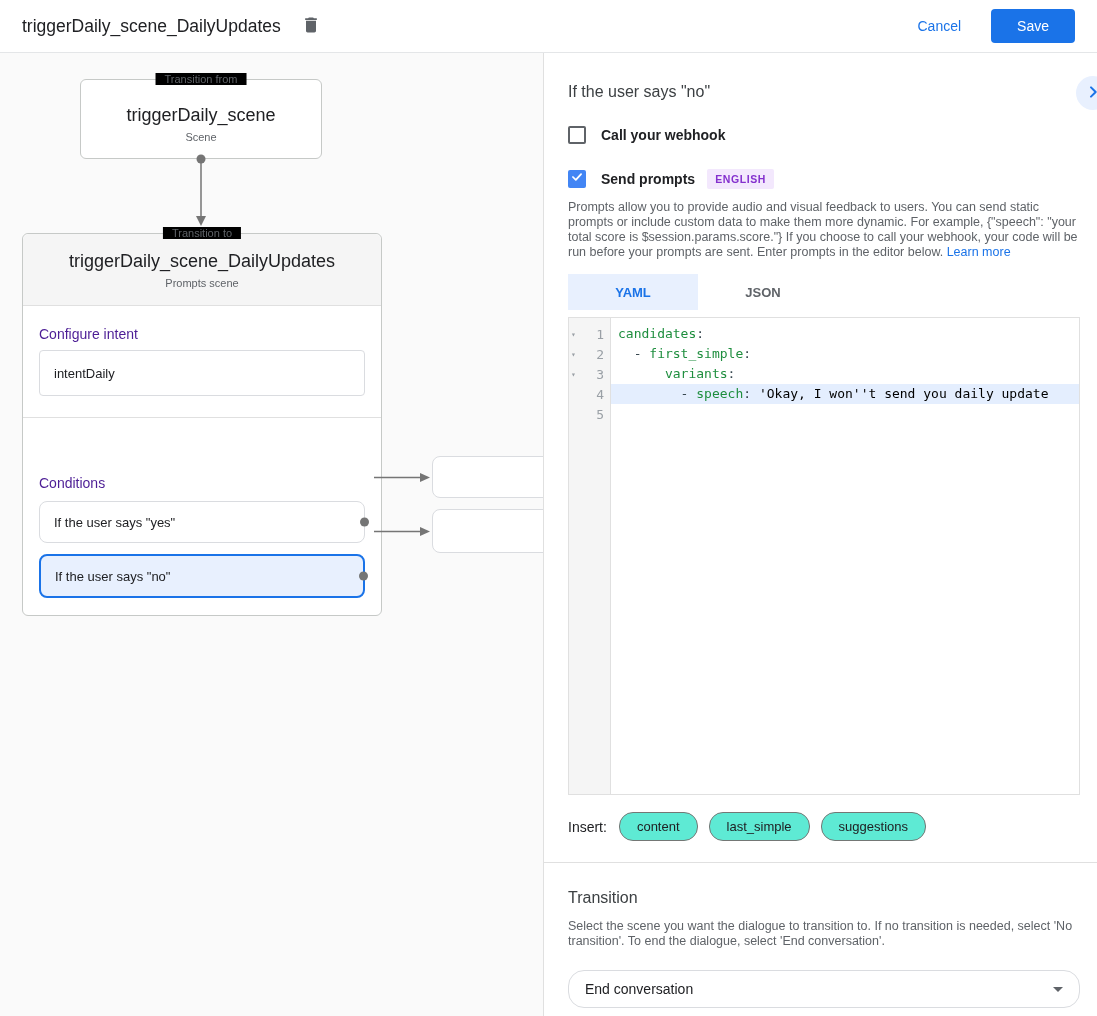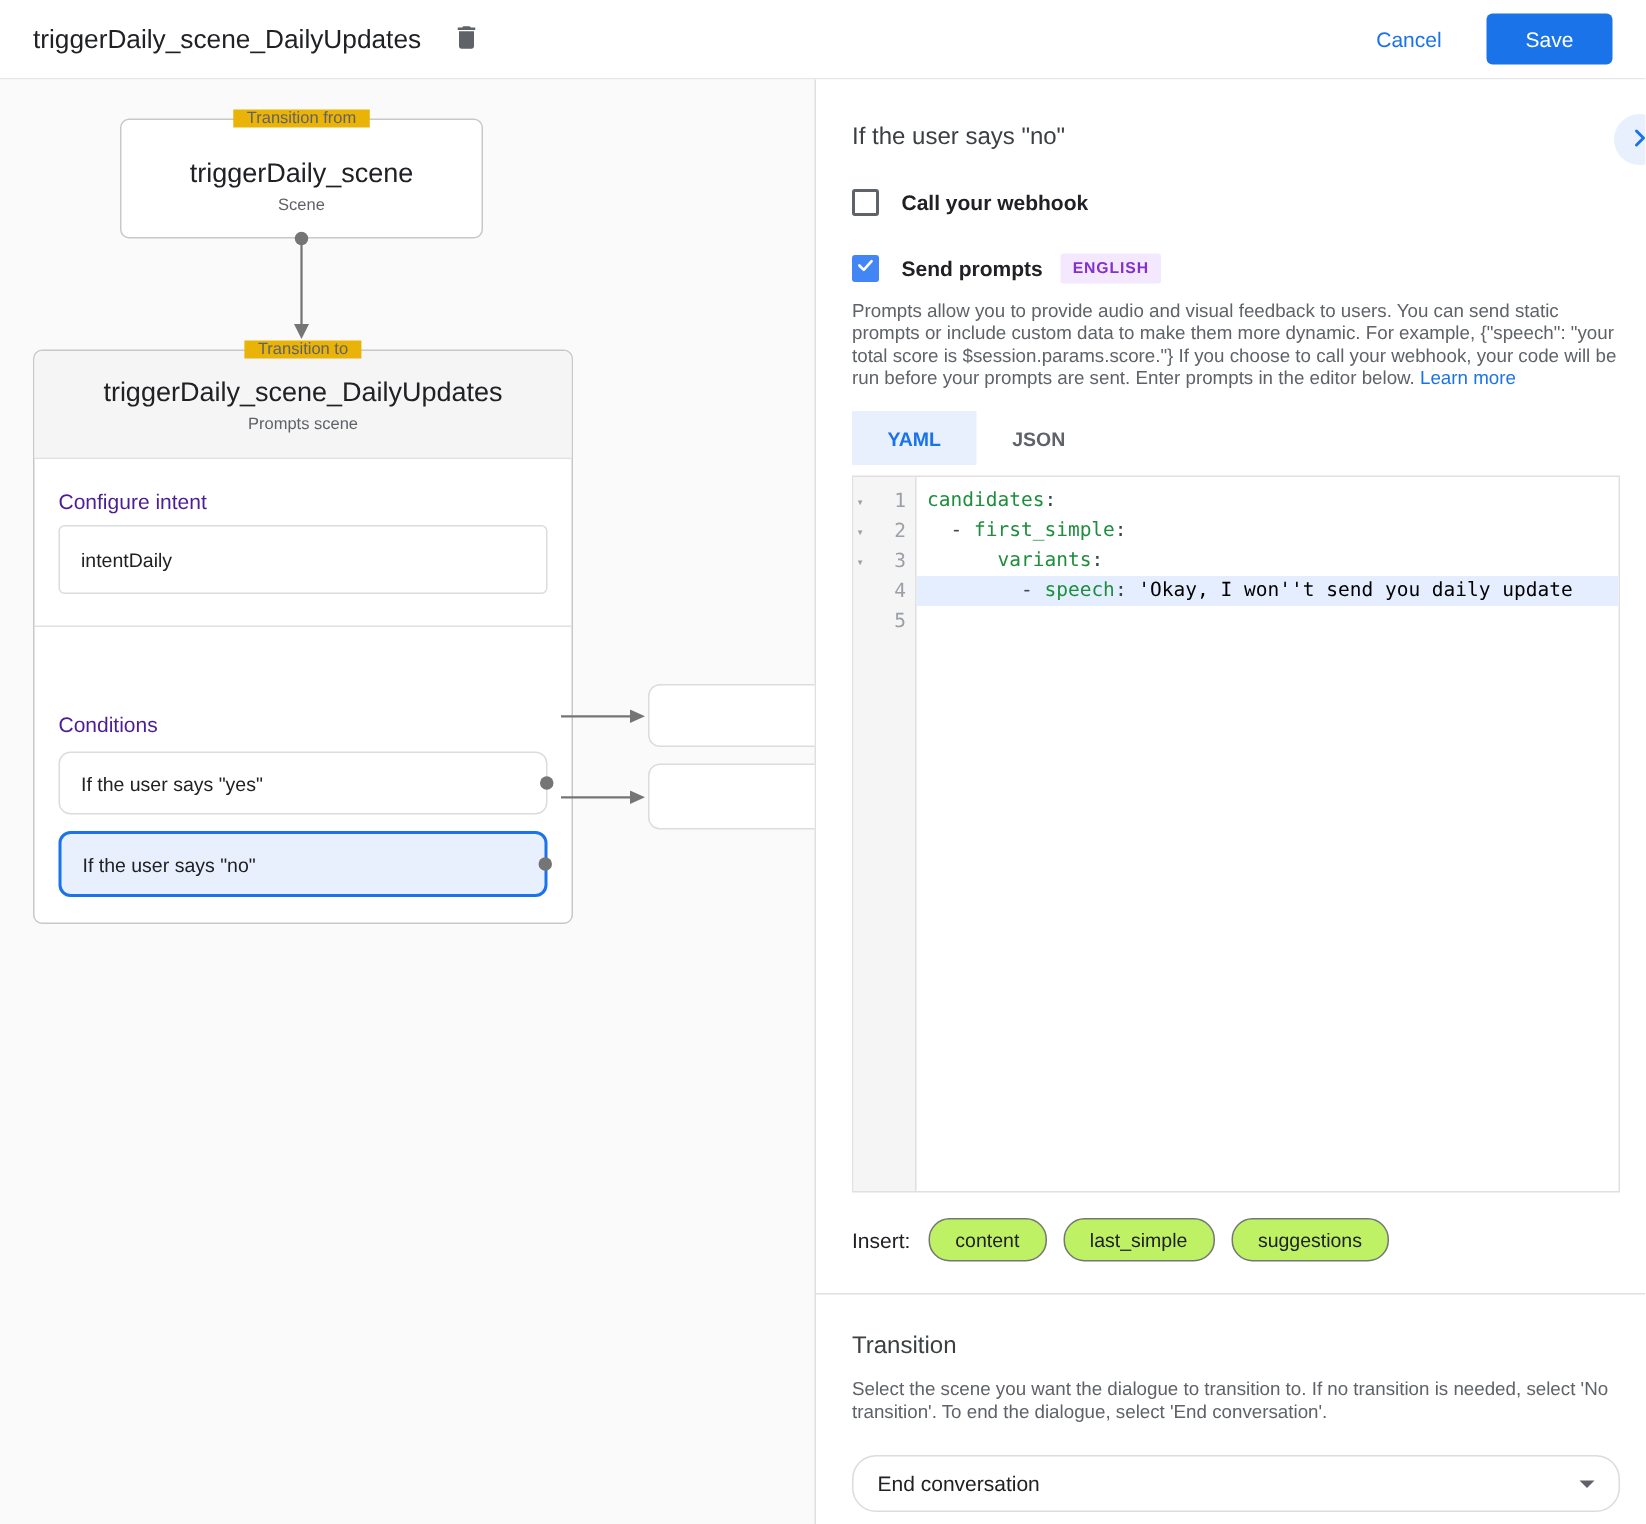--- a/index.html
+++ b/index.html
@@ -21,21 +21,21 @@
   
   .main { display:flex; height:963px; }
   .canvas { position:relative; width:544px; background:#fafafa; border-right:1px solid #e0e0e0;
     overflow:hidden; flex:none; }
   .panel { flex:1; position:relative; background:#fff; padding:0 17px 0 24px; overflow:hidden; }
 
   
   .flow-box { position:absolute; background:#fff; border:1px solid #c6c9c7; border-radius:6px; }
   .from-box { left:80px; top:26px; width:242px; height:80px; text-align:center; }
   .flow-legend { position:absolute; top:-7px; left:50%; transform:translateX(-50%);
-    background:#eab308; padding:0 9px; font-size:11px; color:#5f6368; white-space:nowrap; }
+    background:#000000; padding:0 9px; font-size:11px; color:#5f6368; white-space:nowrap; }
   .flow-title { margin-top:25px; font-size:18px; color:#202124; }
   .flow-subtitle { margin-top:5px; font-size:11px; color:#5f6368; }
 
   .scene-card { left:22px; top:180px; width:360px; }
   .card-header { background:#f5f5f5; border-bottom:1px solid #e0e0e0; border-radius:6px 6px 0 0;
     height:72px; text-align:center; padding-top:17px; }
   .card-header .flow-title { margin-top:0; }
   .card-section { padding:20px 16px 21px; }
   .card-section.conditions { border-top:1px solid #e0e0e0; padding:14px 16px 17px; }
   .section-label { font-size:14px; color:#4c1d95; margin-bottom:8px; }
@@ -62,42 +62,42 @@
     display:flex; align-items:center; justify-content:center; }
   .checkbox.unchecked { border:2px solid #5f6368; background:#fff; }
   .checkbox.checked { background:#4285f4; }
   .check-label { margin-left:15px; font-size:14px; font-weight:700; color:#202124; }
   .lang-badge { margin-left:12px; font-size:10.5px; font-weight:700; letter-spacing:.6px;
     color:#8430ce; background:#f3e8fd; padding:4px 8px; border-radius:2px; }
   .prompt-desc { margin-top:11px; width:512px; font-size:12.5px; line-height:15px; color:#5f6368; }
   .learn-more { color:#1a73e8; text-decoration:none; cursor:pointer; }
 
   .tabs { display:flex; margin-top:14px; }
-  .tab { width:83px; height:36px; display:flex; align-items:center; justify-content:center;
+  .tab { width:130px; height:36px; display:flex; align-items:center; justify-content:center;
     font-size:13px; font-weight:700; color:#5f6368; cursor:pointer; }
   .tab.active { background:#e8f0fe; color:#1a73e8; }
 
   .editor { margin-top:7px; height:478px; width:512px; border:1px solid #e0e0e0;
     display:flex; background:#fff; }
   .gutter { width:42px; background:#f5f5f5; border-right:1px solid #e0e0e0; padding-top:6px; flex:none; }
   .gutter-line { height:20px; display:flex; align-items:center;
     font-family:"DejaVu Sans Mono", monospace; font-size:13px; color:#9aa0a6; }
   .gutter-line .fold { width:13px; padding-left:2px; font-size:8px; color:#9aa0a6; }
   .gutter-line .lnum { flex:1; text-align:right; padding-right:6px; }
   .code-area { flex:1; padding-top:6px; overflow:hidden; }
   .code-line { height:20px; white-space:pre; font-family:"DejaVu Sans Mono", monospace;
     font-size:13px; line-height:20px; padding-left:7px; color:#37474f; }
   .code-line.hl { background:#e4eefe; }
   .tok-key { color:#1e8e3e; }
   .tok-string { color:#000000;margin-top:28px; }
   .tok-plain { color:#37474f; }
 
   .insert-row { display:flex; align-items:center; margin-top:17px; }
   .insert-label { font-size:14px; color:#202124; margin-right:12px; }
-  .chip { border:1px solid #747775; border-radius:14px; background:#bef264; padding:6px 17px;
+  .chip { border:1px solid #747775; border-radius:14px; background:#5eead4; padding:6px 17px;
     font-size:13px; color:#202124; margin-right:11px; cursor:pointer; font-family:inherit; }
 
   .panel-divider { margin:21px -17px 0 -24px; border-top:1px solid #e0e0e0; }
   .transition-title { margin-top:26px; font-size:16px; font-weight:400; color:#3c4043; }
   .transition-desc { margin-top:12px; width:512px; font-size:12.5px; line-height:15px; color:#5f6368; }
   .select-box { margin-top:21px; width:512px; height:38px; border:1px solid #dadce0; border-radius:16px;
     display:flex; align-items:center; justify-content:space-between; padding:0 16px;
     font-size:14px; color:#202124; cursor:pointer; background:#fff; }
   .caret { width:0; height:0; border-left:5px solid transparent; border-right:5px solid transparent;
     border-top:5px solid #5f6368; }

